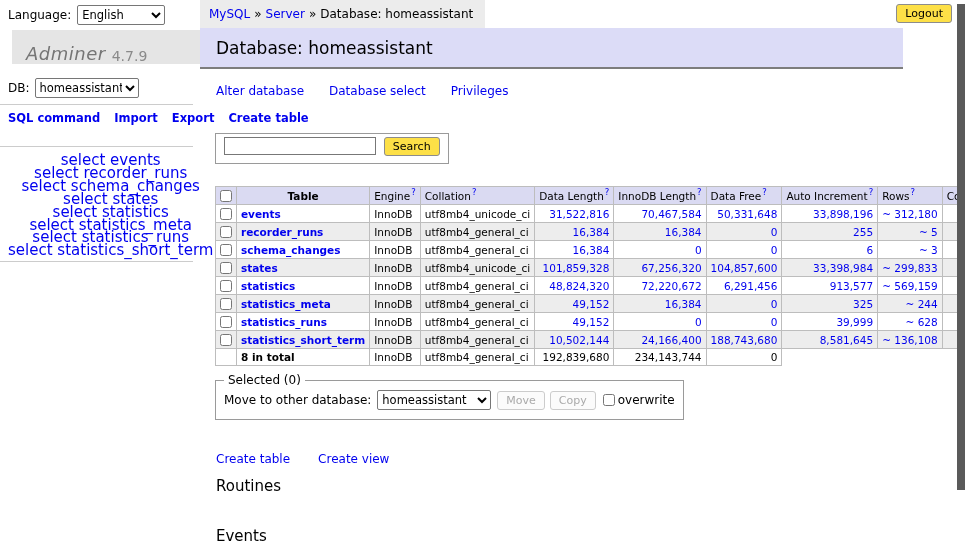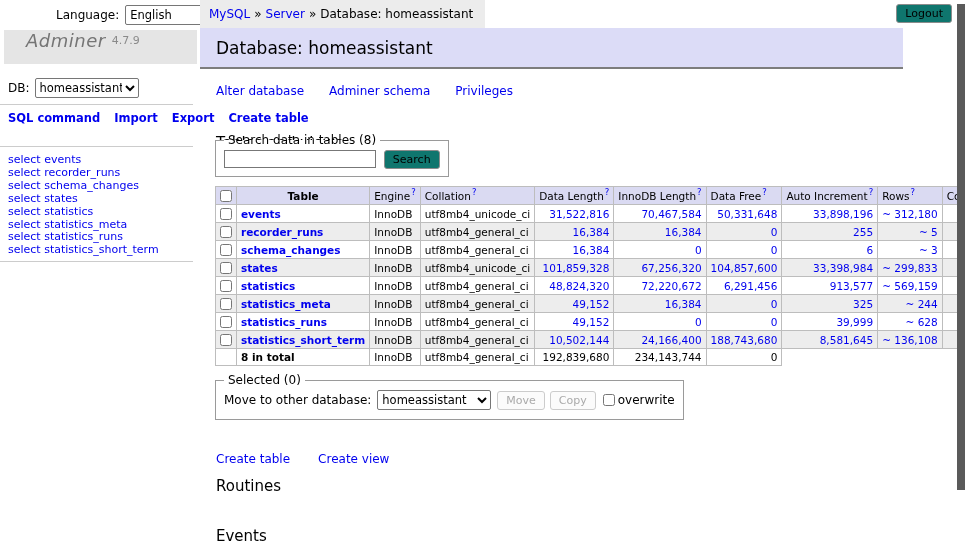--- a/index.html
+++ b/index.html
@@ -14,52 +14,52 @@
   *{box-sizing:border-box;}
   html,body{margin:0;padding:0;}
   body{
     width:966px;height:543px;position:relative;overflow:hidden;
     background:#fff;color:#000;
     font-family:"DejaVu Sans","Liberation Sans",sans-serif;font-size:12px;
   }
   a{color:var(--link);text-decoration:none;cursor:pointer;}
   
   .language-row{position:absolute;left:8px;top:5px;}
-  .language-row label{margin-right:6px;margin-left:48px;}
+  .language-row label{margin-right:6px;}
   select{
     font-family:inherit;font-size:11.5px;height:20px;
     border:1px solid #767676;background:#fff;border-radius:2px;
   }
-  .language-row select{width:106px;}
+  .language-row select{width:88px;}
   
   .brand{
-    position:absolute;left:4px;top:30px;width:193px;height:34px;
-    background:var(--brand-bg);display:flex;align-items:flex-start;padding-left:22px;
+    position:absolute;left:12px;top:30px;width:193px;height:34px;
+    background:var(--brand-bg);display:flex;align-items:flex-end;padding-left:14px;
   }
   .brand .name{font-style:italic;font-size:18px;color:#757575;letter-spacing:.5px;}
-  .brand .ver{font-size:11px;color:#8a8a8a;margin-left:6px;margin-top:4px;}
+  .brand .ver{font-size:14px;color:#8a8a8a;margin-left:6px;margin-top:4px;}
   .db-row{position:absolute;left:8px;top:78px;}
   .db-row label{margin-right:5px;}
   .db-row select{width:104px;}
   .side-hr{position:absolute;left:0;width:193px;border:none;border-top:1px solid #ccc;margin:0;}
   .hr1{top:104px;} .hr2{top:146px;} .hr3{top:261px;}
   .cmd-links{position:absolute;left:8px;top:111px;width:182px;line-height:15px;font-size:11.5px;font-weight:bold;}
   .cmd-links a{margin-right:14px;white-space:nowrap;}
-  .side-tables{position:absolute;left:8px;top:154px;font-size:11px;line-height:12.9px;}
+  .side-tables{position:absolute;left:8px;top:154px;font-size:15px;line-height:12.9px;text-align:center;}
   .side-tables .tbl-link{white-space:nowrap;}
   
   .breadcrumb{
     position:absolute;left:200px;top:0;display:inline-block;
     background:var(--breadcrumb-bg);padding:7px 12px 8px 9px;font-size:12px;
   }
   .breadcrumb .sep{margin:0 4px;color:#000;}
   .logout-btn{position:absolute;top:4px;right:14px;}
   button{
     font-family:inherit;font-size:11px;color:#000;
-    background:#0f766e;border:1px solid #8c8c8c;border-radius:3px;
+    background:#fde047;border:1px solid #8c8c8c;border-radius:3px;
     padding:2px 8px;line-height:13px;
   }
   button.disabled{color:#aaa;border-color:#ccc;background:#fbfbfb;}
   
   .page-title{
     position:absolute;left:200px;top:28px;width:703px;height:41px;
     background:var(--title-bar-bg);border-bottom:2px solid #7d7d7d;
     display:flex;align-items:center;padding-left:16px;
     font-size:17px;font-weight:400;
   }
@@ -160,27 +160,26 @@
   <a>MySQL</a><span class="sep">»</span><a>Server</a><span class="sep">»</span><span>Database: homeassistant</span>
 </div>
 
 <button class="logout-btn">Logout</button>
 
 <div class="page-title">Database: homeassistant</div>
 
 <div class="main">
 
   <div class="action-links">
-    <a>Alter database</a><a>Adminer schema</a><a>Privileges</a>
+    <a>Alter database</a><a>Database select</a><a>Privileges</a>
   </div>
 
   <div class="h3 tables-heading">Tables and views</div>
 
   <fieldset class="search-fieldset">
-    <legend>Search data in tables (8)</legend>
     <input type="text" value="" style="">
     <button>Search</button>
   </fieldset>
 
   <table class="db-table">
     <thead>
       <tr>
         <th class="chk-cell"><input type="checkbox" style=""></th>
       <th class="col-table"><span>Table</span></th>
           <th><span>Engine</span><sup><a>?</a></sup></th>

